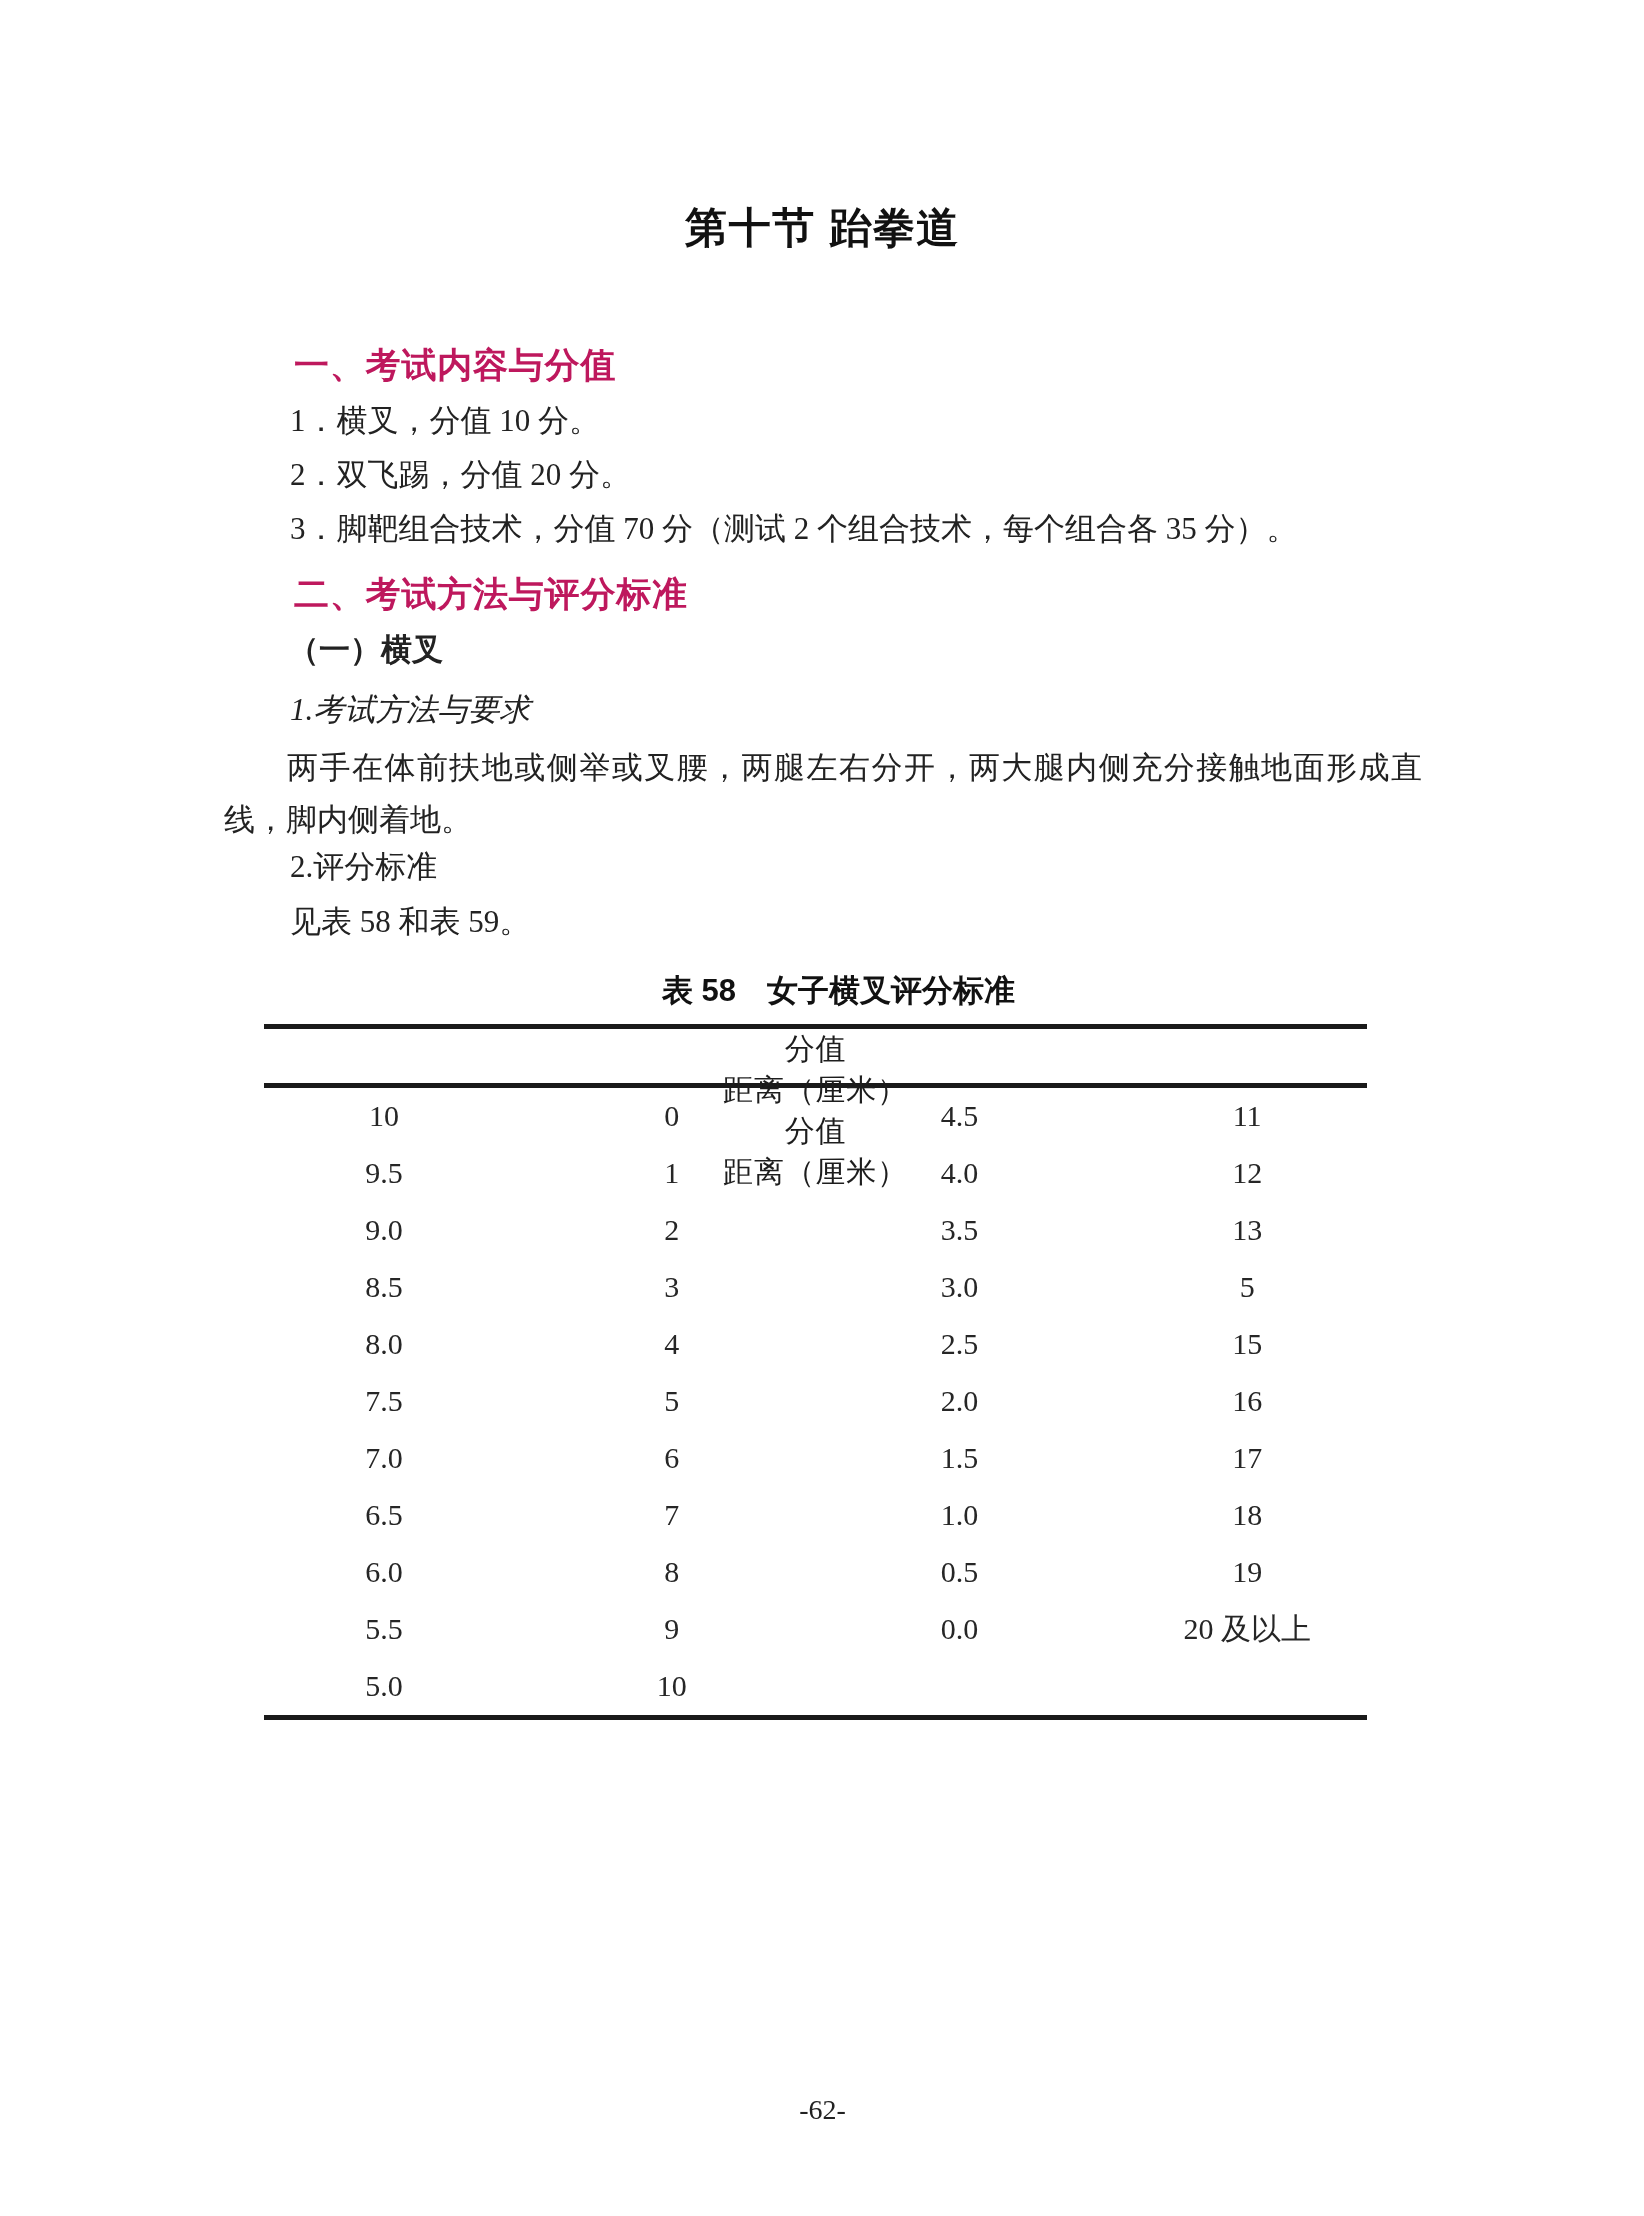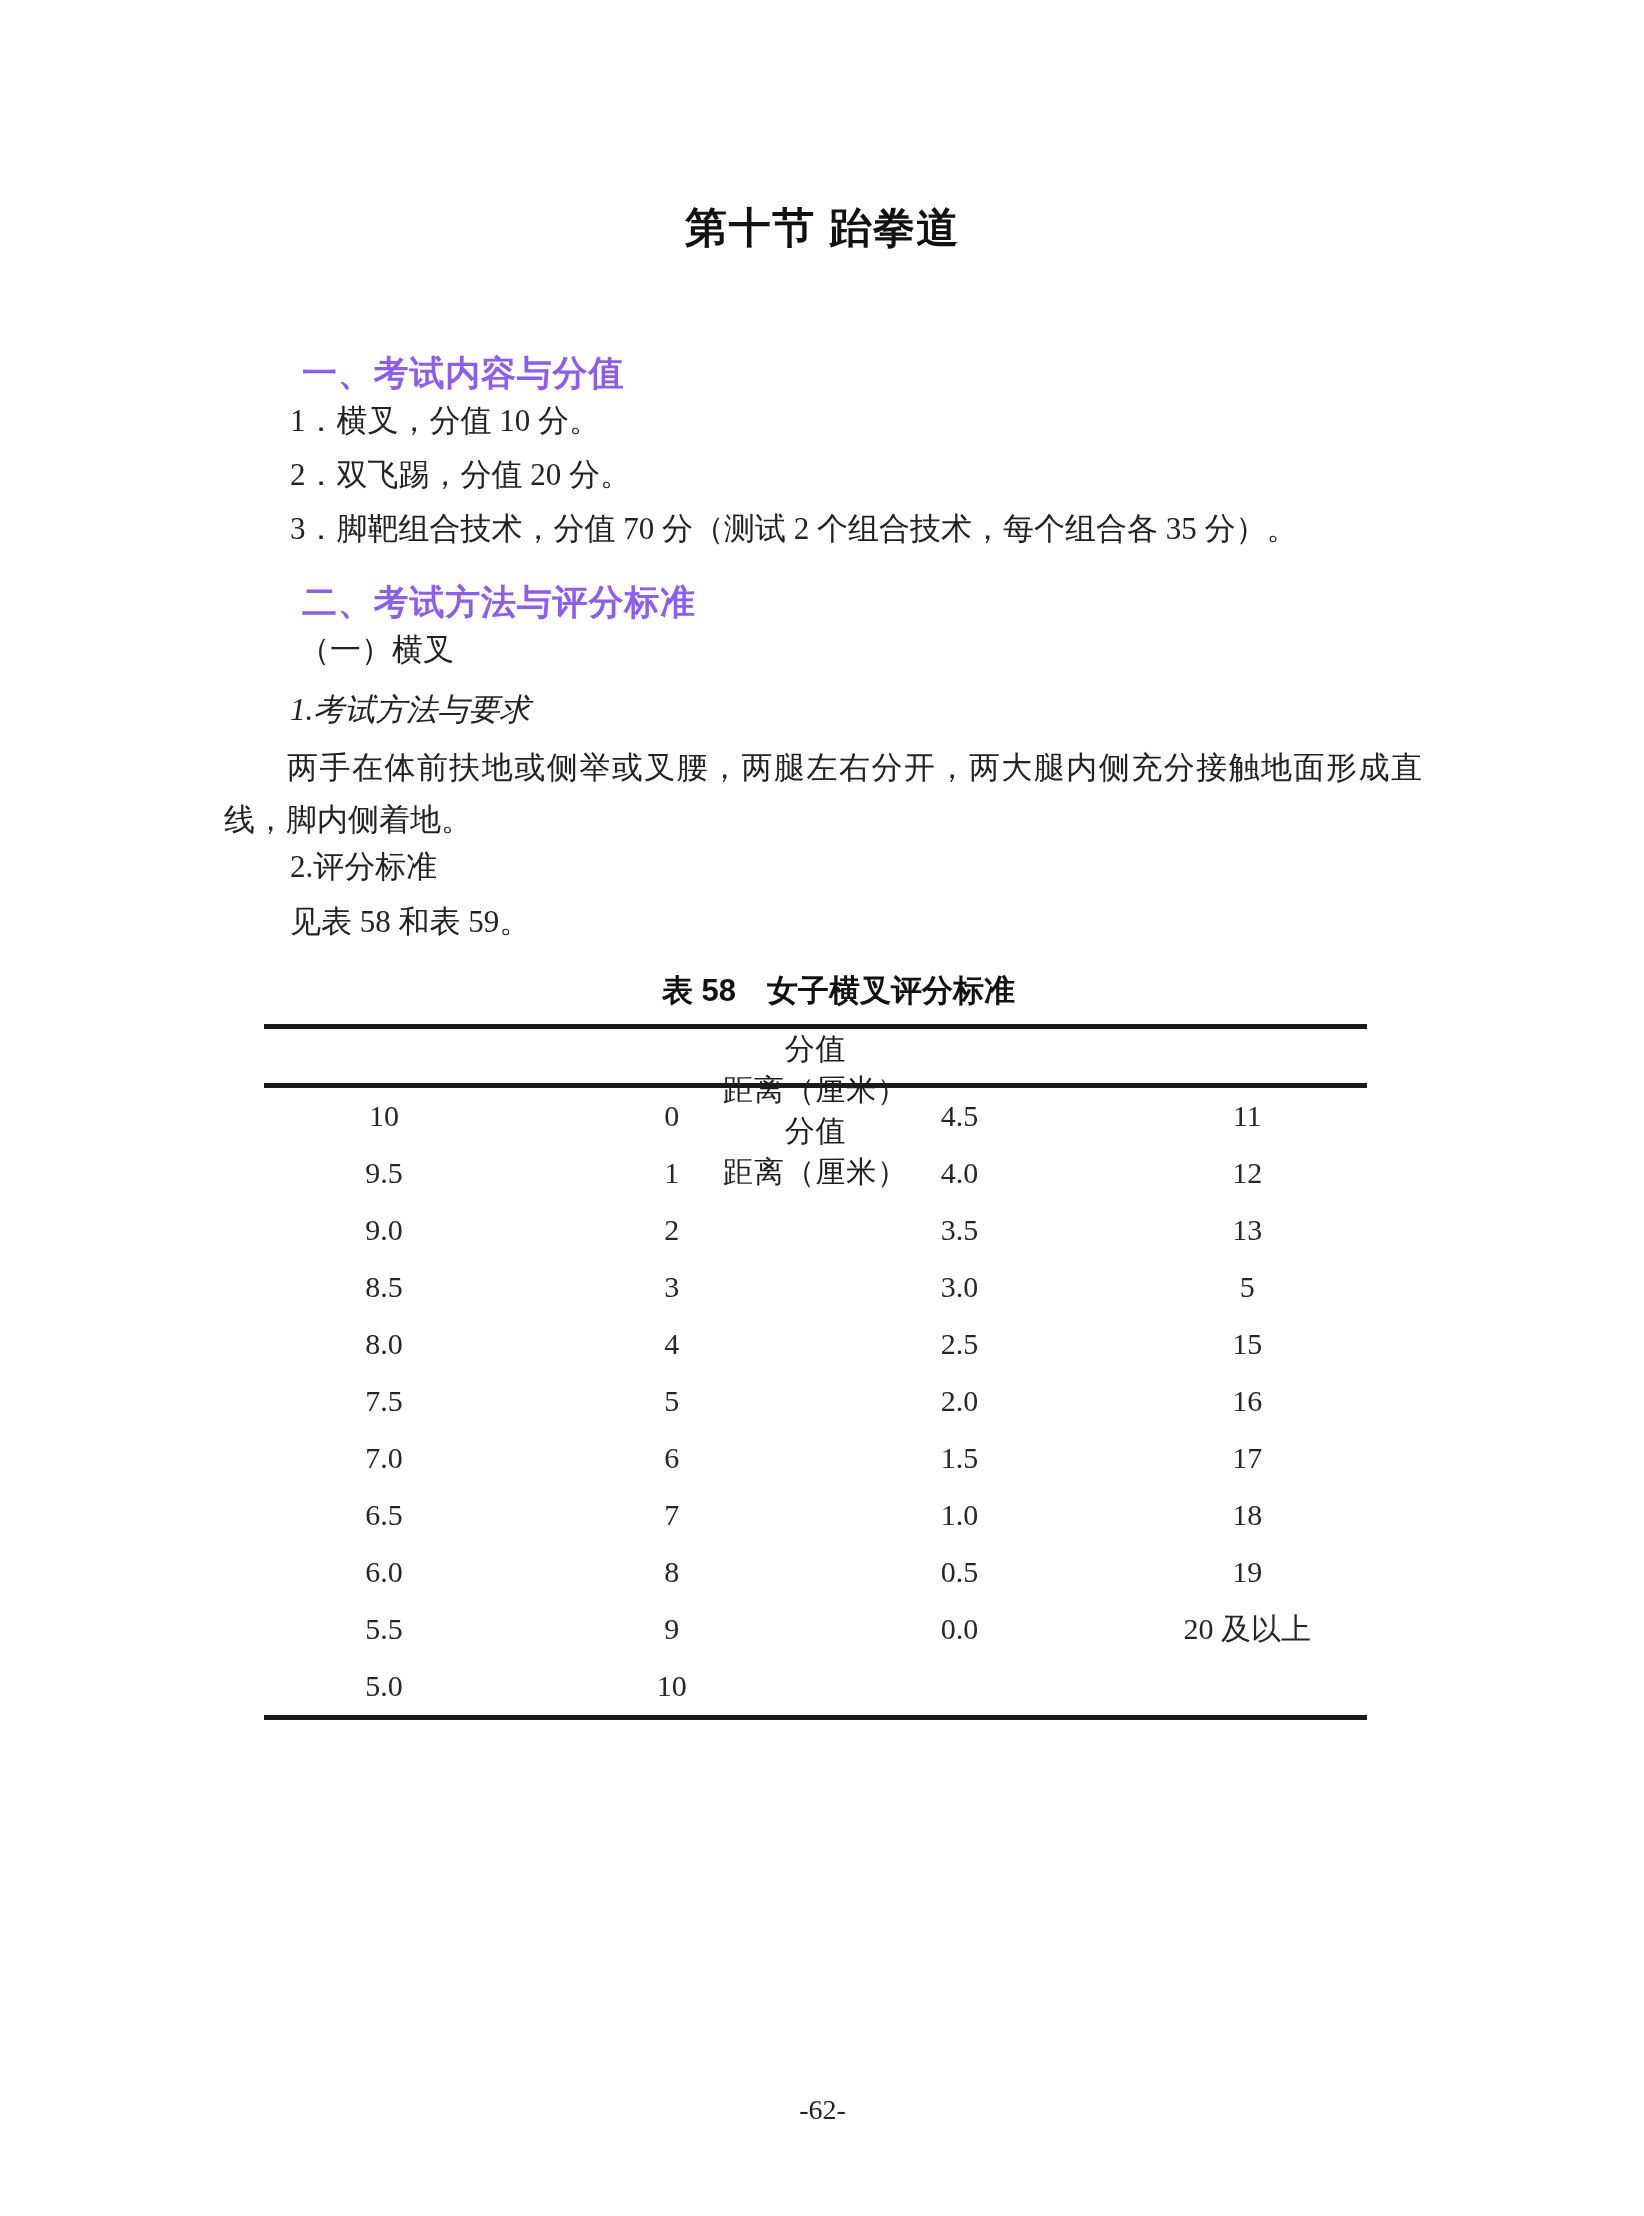--- a/index.html
+++ b/index.html
@@ -26,22 +26,22 @@
     color: #111111;
     letter-spacing: 1.6px;
     margin: 0;
   }
   .h-sec {
     position: absolute;
     left: 290px;
     font-family: "Liberation Sans", sans-serif;
     font-weight: bold;
     font-size: 35px;
-    color: #8b5cf6;
-    margin: 12px;
+    color: #be185d;
+    margin: 4px;
     letter-spacing: 0.8px;
   }
   .body-line {
     position: absolute;
     font-size: 31px;
     color: #222222;
     margin: 0;
     white-space: nowrap;
   }
   .para {
@@ -116,21 +116,21 @@
   <h1 class="doc-title">第十节 跆拳道</h1>
 
   <h2 class="h-sec" style="top:338px;">一、考试内容与分值</h2>
 
   <p class="body-line" style="left:290px; top:400px;">1．横叉，分值 10 分。</p>
   <p class="body-line" style="left:290px; top:454px;">2．双飞踢，分值 20 分。</p>
   <p class="body-line" style="left:290px; top:508px;">3．脚靶组合技术，分值 70 分（测试 2 个组合技术，每个组合各 35 分）。</p>
 
   <h2 class="h-sec" style="top:567px;">二、考试方法与评分标准</h2>
 
-  <p class="body-line" style="left:299px; top:629px;">（一）横叉</p>
+  <p class="body-line" style="left:288px; top:629px;font-weight:bold;">（一）横叉</p>
 
   <p class="body-line" style="left:290px; top:689px;font-style:italic;">1.考试方法与要求</p>
 
   <p class="para" style="top:742px;">两手在体前扶地或侧举或叉腰，两腿左右分开，两大腿内侧充分接触地面形成直线，脚内侧着地。</p>
 
   <p class="body-line" style="left:290px; top:846px;">2.评分标准</p>
 
   <p class="body-line" style="left:290px; top:901px;">见表 58 和表 59。</p>
 
   <p class="tbl-caption">表 58　女子横叉评分标准</p>

